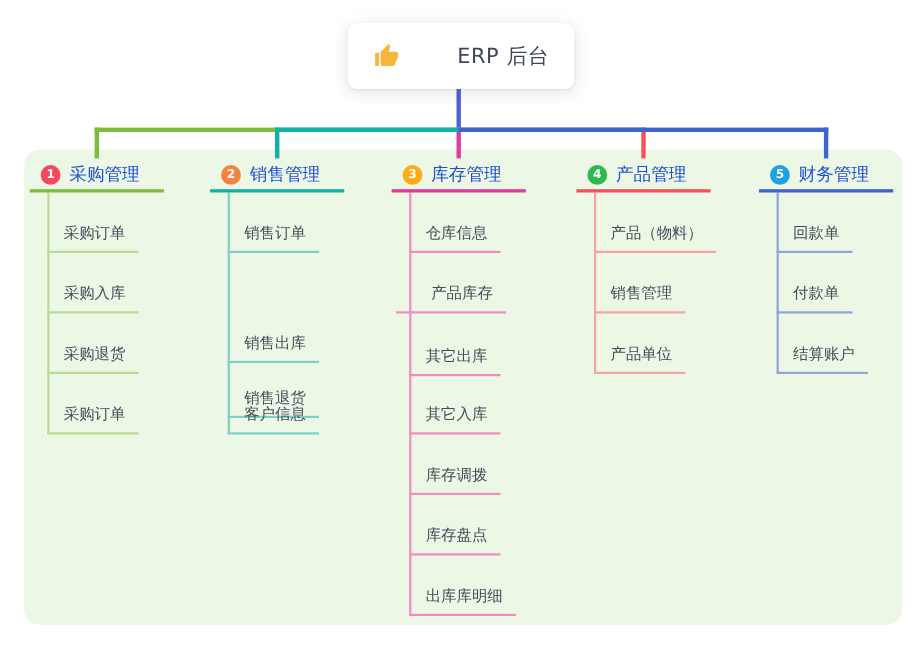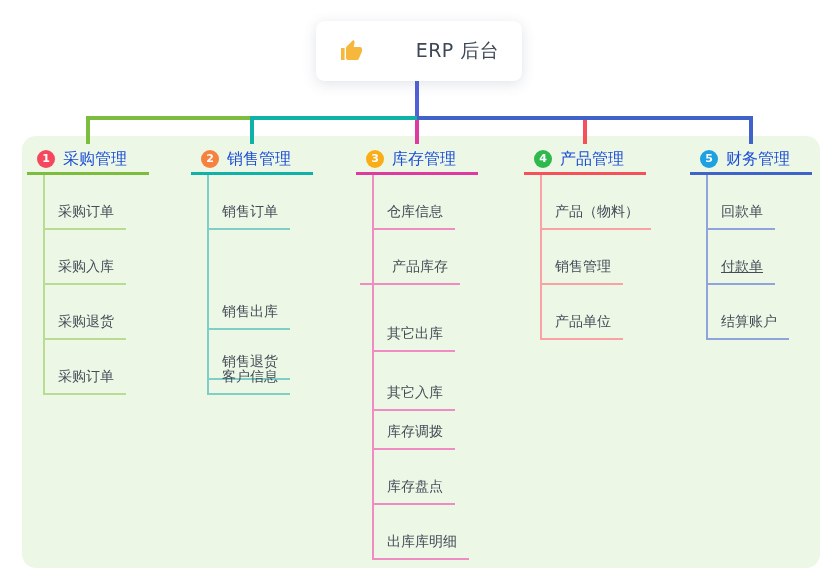--- a/index.html
+++ b/index.html
@@ -82,35 +82,35 @@
       <div class="child-row" style="left: 207px; top: 251px; border-bottom: 2px solid rgb(127, 207, 199); margin-top: 45px;">销售出库</div>
       <div class="child-row" style="left: 207px; top: 306px; border-bottom: 2px solid rgb(127, 207, 199); margin-top: 40px;">销售退货</div>
       <div class="child-row" style="left: 207px; top: 361px; border-bottom: 2px solid rgb(127, 207, 199);">客户信息</div>
       <div class="branch-label" style="left: 356px; top: 146px; border-bottom: 3px solid rgb(223, 58, 158);">
         <span class="badge" style="background: rgb(251, 173, 24);">3</span>
         <span class="branch-name">库存管理</span>
       </div>
       <div class="child-vline" style="left: 372px; top: 175px; height: 385px; background: rgb(238, 140, 195);"></div>
       <div class="child-row" style="left: 372px; top: 196px; border-bottom: 2px solid rgb(238, 140, 195);">仓库信息</div>
       <div class="child-row" style="left: 360px; top: 251px; border-bottom: 2px solid rgb(238, 140, 195); padding-left: 32px;">产品库存</div>
-      <div class="child-row" style="left: 372px; top: 318px; border-bottom: 2px solid rgb(238, 140, 195);">其它出库</div>
-      <div class="child-row" style="left: 372px; top: 361px; border-bottom: 2px solid rgb(238, 140, 195); margin-top: 16px;">其它入库</div>
+      <div class="child-row" style="left: 372px; top: 308px; border-bottom: 2px solid rgb(238, 140, 195);">其它出库</div>
+      <div class="child-row" style="left: 372px; top: 361px; border-bottom: 2px solid rgb(238, 140, 195);">其它入库</div>
       <div class="child-row" style="left: 372px; top: 416px; border-bottom: 2px solid rgb(238, 140, 195);">库存调拨</div>
       <div class="child-row" style="left: 372px; top: 471px; border-bottom: 2px solid rgb(238, 140, 195);">库存盘点</div>
       <div class="child-row" style="left: 372px; top: 526px; border-bottom: 2px solid rgb(238, 140, 195); text-align: right;">出库库明细</div>
       <div class="branch-label" style="left: 524px; top: 146px; border-bottom: 3px solid rgb(246, 81, 90);">
         <span class="badge" style="background: rgb(46, 184, 78);">4</span>
         <span class="branch-name">产品管理</span>
       </div>
       <div class="child-vline" style="left: 540px; top: 175px; height: 165px; background: rgb(249, 162, 163);"></div>
       <div class="child-row" style="left: 540px; top: 196px; border-bottom: 2px solid rgb(249, 162, 163);">产品（物料）</div>
       <div class="child-row" style="left: 540px; top: 251px; border-bottom: 2px solid rgb(249, 162, 163);">销售管理</div>
       <div class="child-row" style="left: 540px; top: 306px; border-bottom: 2px solid rgb(249, 162, 163);">产品单位</div>
       <div class="branch-label" style="left: 690px; top: 146px; border-bottom: 3px solid rgb(63, 99, 200);">
         <span class="badge" style="background: rgb(30, 161, 224);">5</span>
         <span class="branch-name">财务管理</span>
       </div>
       <div class="child-vline" style="left: 706px; top: 175px; height: 165px; background: rgb(143, 164, 218);"></div>
       <div class="child-row" style="left: 706px; top: 196px; border-bottom: 2px solid rgb(143, 164, 218); text-align: right;">回款单</div>
-      <div class="child-row" style="left: 706px; top: 251px; border-bottom: 2px solid rgb(143, 164, 218); text-decoration: underline;">付款单</div>
+      <div class="child-row" style="left: 706px; top: 251px; border-bottom: 2px solid rgb(143, 164, 218);">付款单</div>
       <div class="child-row" style="left: 706px; top: 306px; border-bottom: 2px solid rgb(143, 164, 218); text-align: center;">结算账户</div>
     </div>
 </div>
 
 </body></html>

